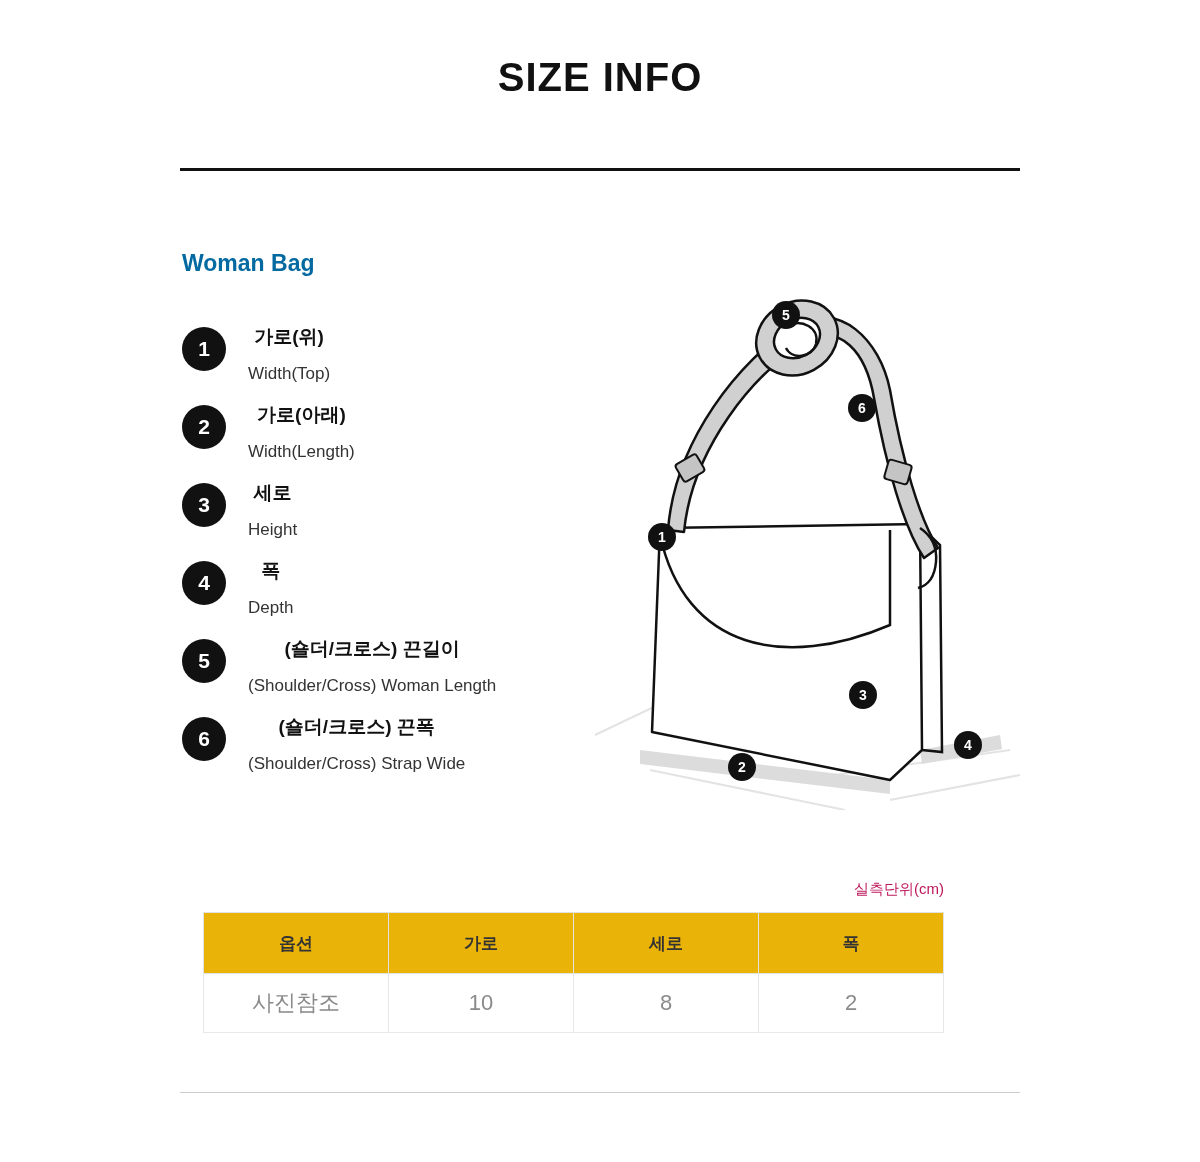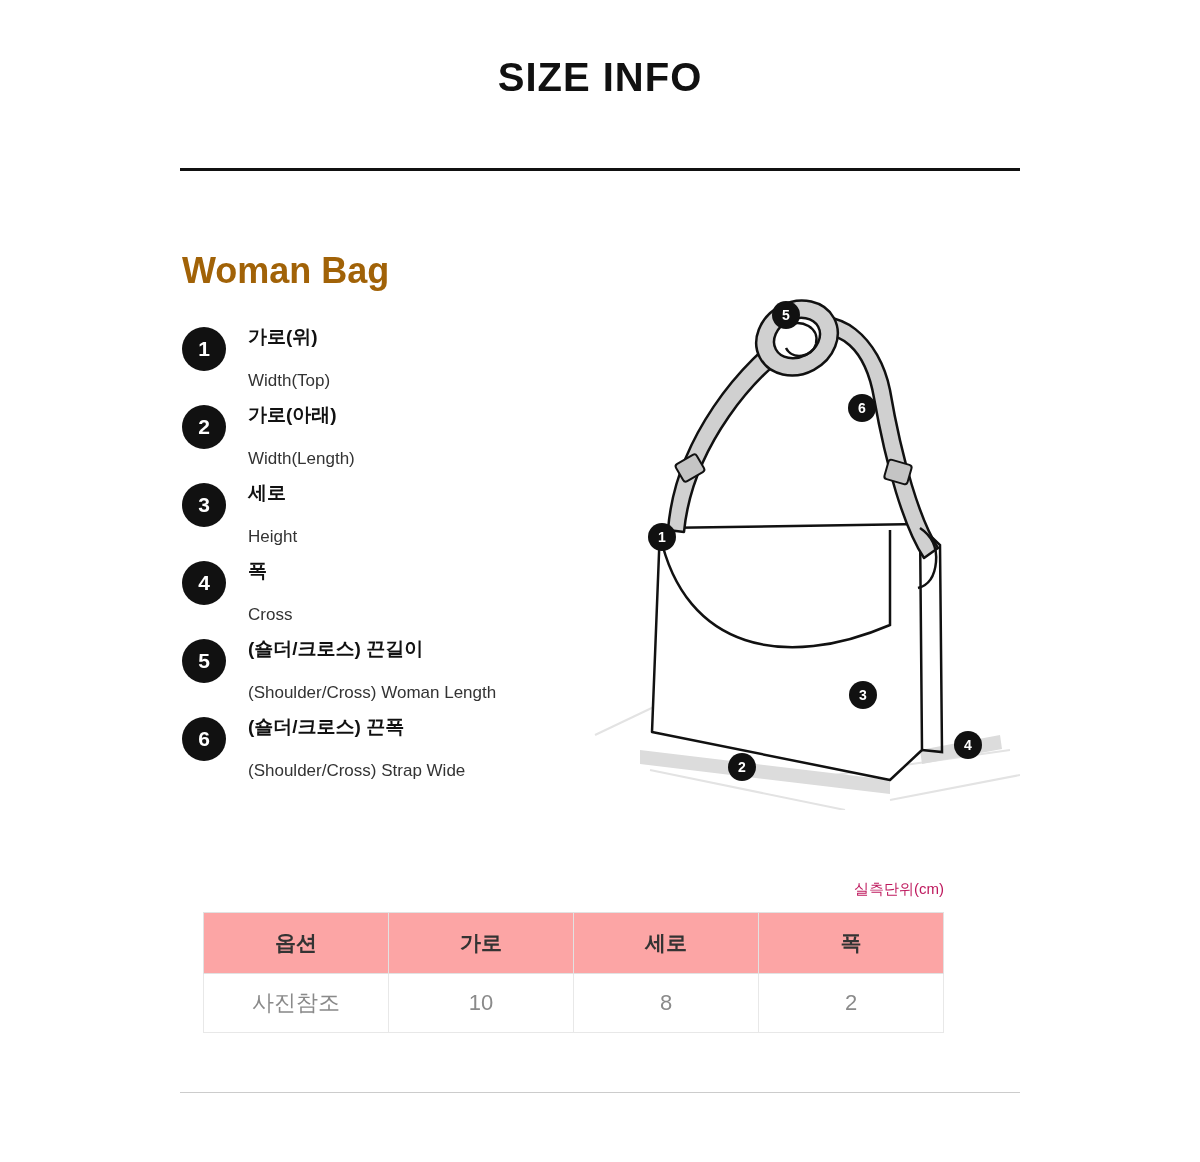--- a/index.html
+++ b/index.html
@@ -41,23 +41,23 @@
     left: 180px;
     right: 180px;
     top: 1092px;
     height: 1px;
     background: #cccccc;
   }
   .product-name {
     position: absolute;
     left: 182px;
     top: 250px;
-    font-size: 36px;
-    font-weight: bold;
-    color: #a16207;
+    font-size: 23px;
+    font-weight: bold;
+    color: #0369a1;
   }
   .legend {
     position: absolute;
     left: 182px;
     top: 325px;
     width: 430px;
   }
   .legend-item {
     display: flex;
     align-items: flex-start;
@@ -73,32 +73,33 @@
     font-size: 21px;
     font-weight: bold;
     display: flex;
     align-items: center;
     justify-content: center;
     flex: 0 0 44px;
     margin-top: 2px;
   }
   .legend-text {
     margin-left: 22px;
+    text-align: center;
   }
   .legend-ko {
     font-size: 19px;
     font-weight: bold;
     color: #111111;
     line-height: 1.3;
   }
   .legend-en {
     font-size: 17px;
     color: #333333;
     line-height: 1.35;
-    margin-top: 20px;
+    margin-top: 13px;
   }
   .diagram {
     position: absolute;
     left: 590px;
     top: 280px;
     width: 430px;
     height: 530px;
   }
   .unit-note {
     position: absolute;
@@ -109,24 +110,24 @@
   }
   table.size-table {
     position: absolute;
     left: 203px;
     top: 912px;
     width: 741px;
     border-collapse: collapse;
     table-layout: fixed;
   }
   table.size-table th {
-    background: #fca5a5;
+    background: #eab308;
     border: 1px solid #e2e2e2;
     height: 58px;
-    font-size: 21px;
+    font-size: 17px;
     font-weight: bold;
     color: #333333;
   }
   table.size-table td {
     border: 1px solid #e8e8e8;
     border-top: none;
     height: 56px;
     font-size: 22px;
     color: #8a8a8a;
     text-align: center;
@@ -167,21 +168,21 @@
       <div class="legend-text">
         <div class="legend-ko">세로</div>
         <div class="legend-en">Height</div>
       </div>
     </div>
 
     <div class="legend-item">
       <div class="badge">4</div>
       <div class="legend-text">
         <div class="legend-ko">폭</div>
-        <div class="legend-en">Cross</div>
+        <div class="legend-en">Depth</div>
       </div>
     </div>
 
     <div class="legend-item">
       <div class="badge">5</div>
       <div class="legend-text">
         <div class="legend-ko">(숄더/크로스) 끈길이</div>
         <div class="legend-en">(Shoulder/Cross) Woman Length</div>
       </div>
     </div>

